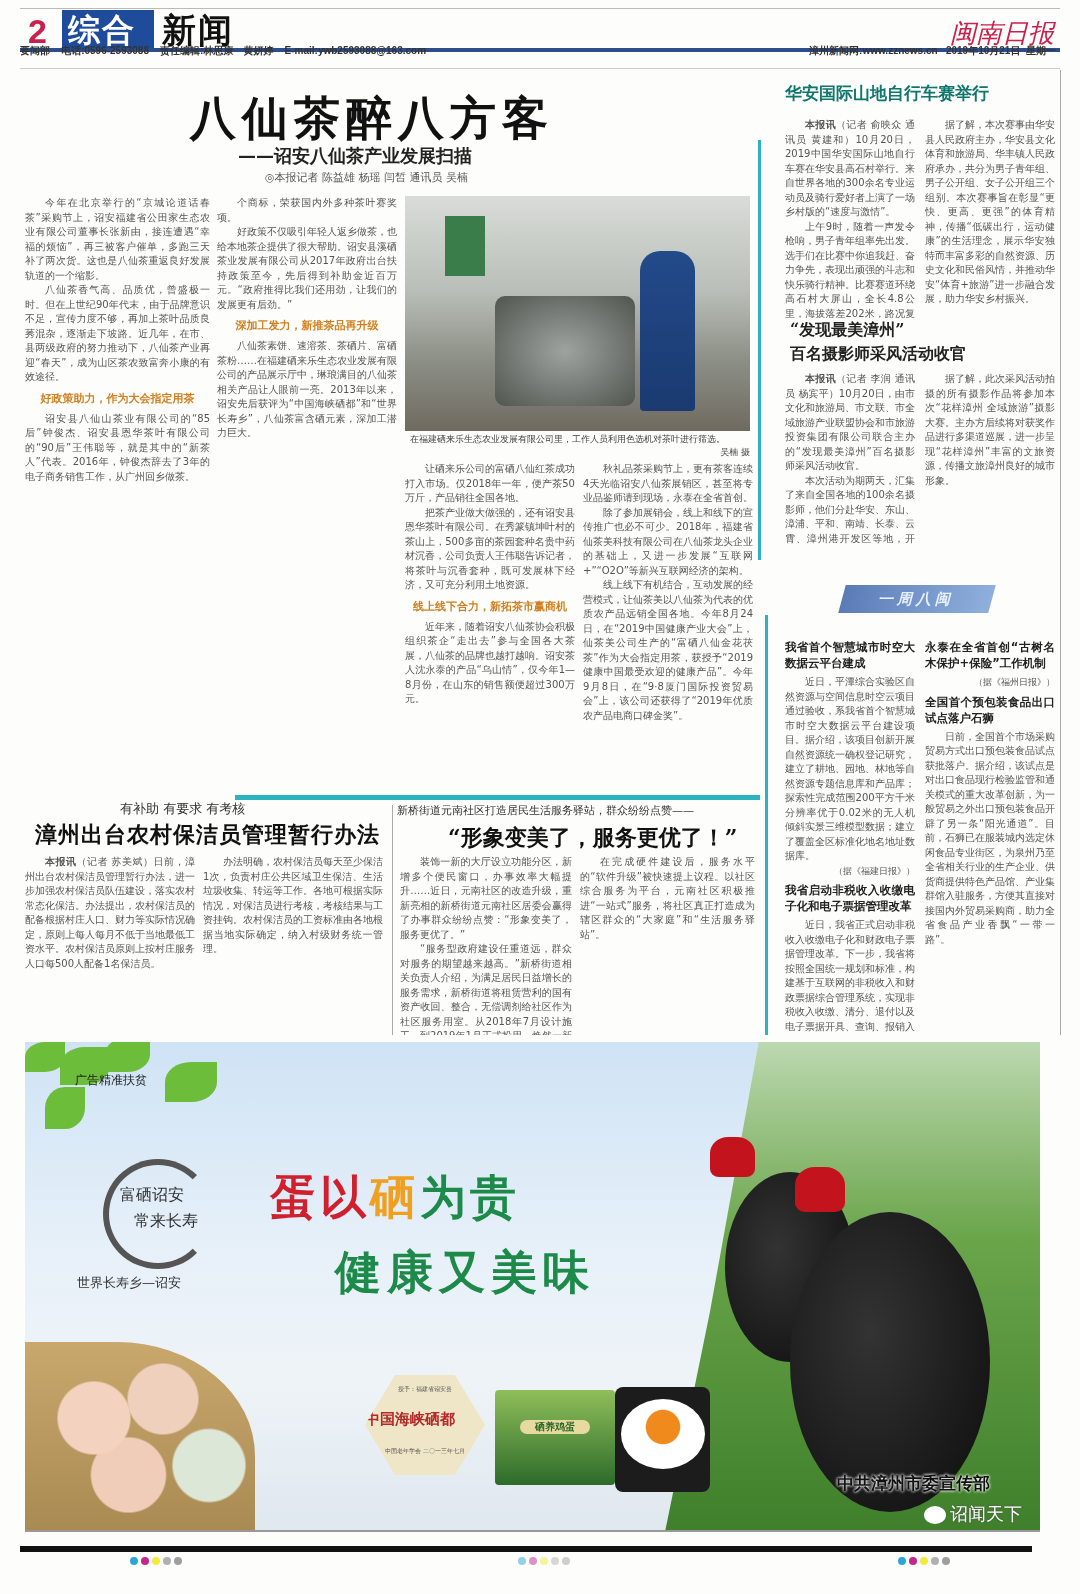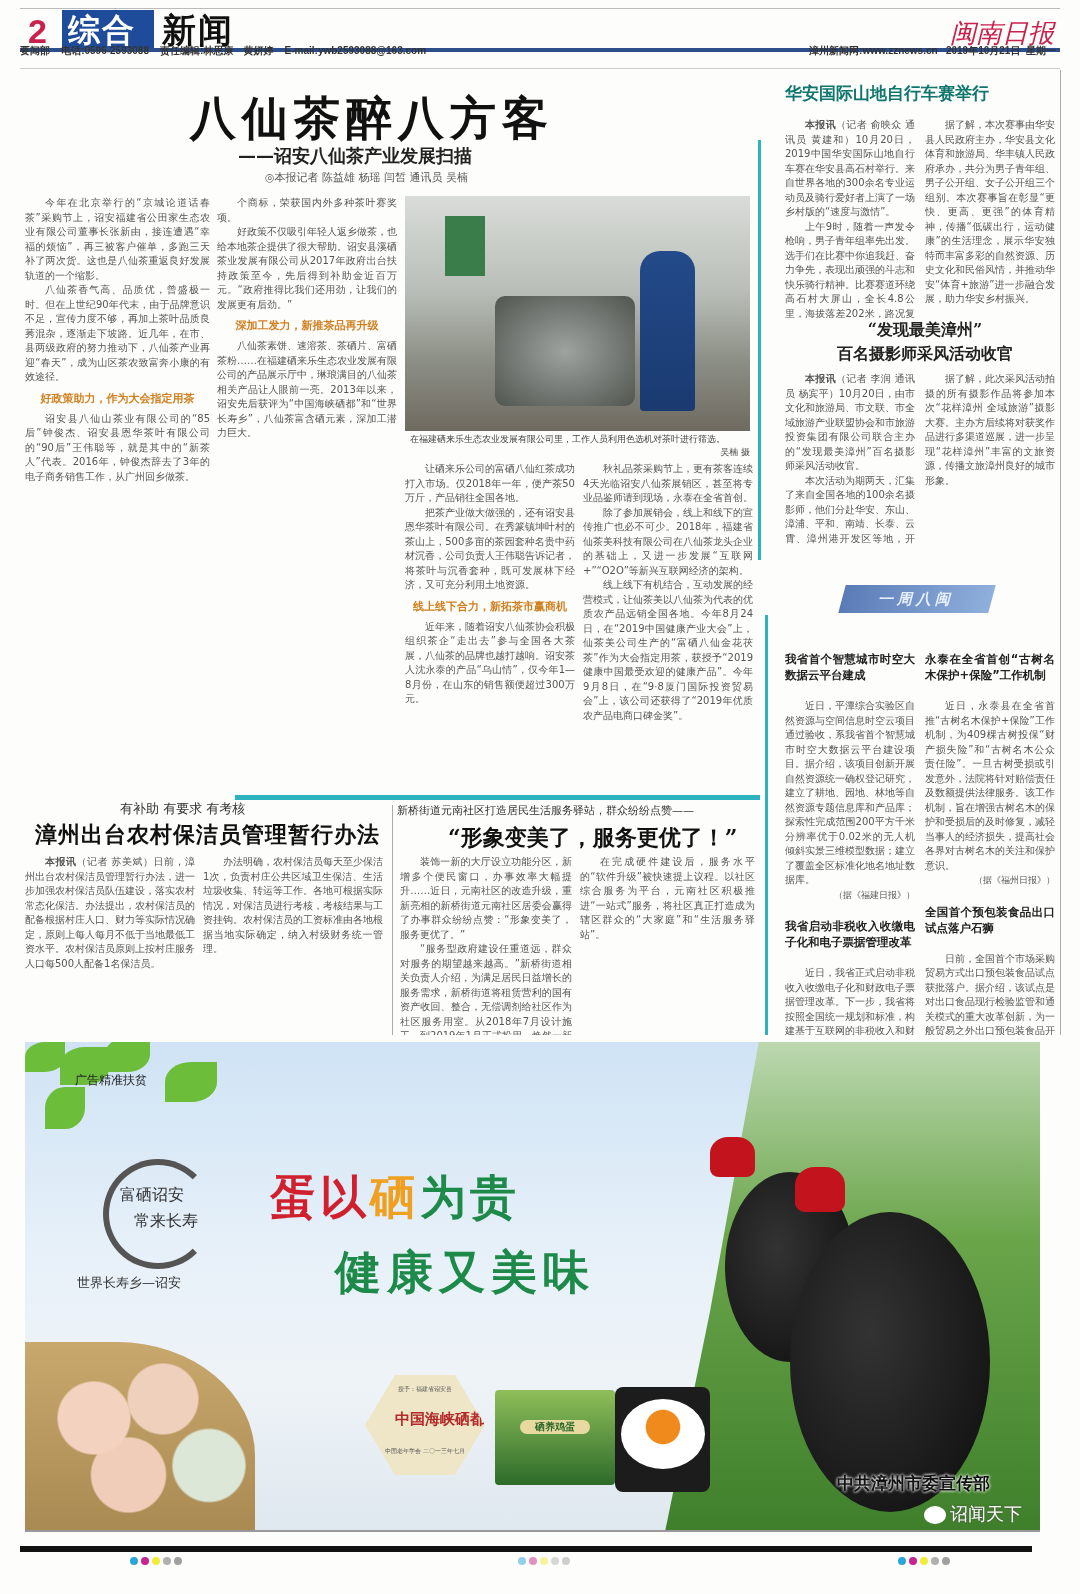--- a/index.html
+++ b/index.html
@@ -19,23 +19,23 @@
 .byline{position:absolute;left:265px;top:170px;font:11px "DejaVu Sans",sans-serif;color:#555}
 .col{position:absolute;font:10px "DejaVu Sans",sans-serif;color:#555;line-height:14.5px;text-align:justify;overflow:hidden}
 .col p{text-indent:2em}
 .subhead{font:bold 11px "DejaVu Sans",sans-serif;color:#d08020;text-align:center;margin:6px 0;text-indent:0!important}
 .photo{position:absolute;left:405px;top:196px;width:345px;height:235px;background:linear-gradient(180deg,#d9dcd8 0%,#b9bfb8 40%,#8c8f86 70%,#6f6a60 100%);overflow:hidden}
 .photo .machine{position:absolute;left:90px;top:100px;width:140px;height:110px;background:radial-gradient(ellipse at center,#9fa3a0,#50554f);border-radius:10px}
 .photo .worker{position:absolute;left:235px;top:55px;width:55px;height:160px;background:linear-gradient(#234a8a,#1a3a70);border-radius:20px 20px 4px 4px}
 .photo .sign{position:absolute;left:40px;top:20px;width:40px;height:60px;background:#3b7d4a}
 .caption{position:absolute;left:410px;top:433px;width:340px;font:9px "DejaVu Serif",serif;color:#444;line-height:13px}
 .right-title{position:absolute;left:785px;top:82px;font:bold 17px "DejaVu Serif",serif;color:#0f766e}
-.rhead2{position:absolute;left:790px;top:318px;width:270px;text-align:center;font:bold 16px "DejaVu Serif",serif;color:#222;line-height:24px}
+.rhead2{position:absolute;left:790px;top:318px;width:270px;text-align:left;font:bold 16px "DejaVu Serif",serif;color:#222;line-height:24px}
 .yzbq{position:absolute;left:842px;top:585px;width:150px;height:28px;background:linear-gradient(90deg,#5b7bb7,#8fb0dc);transform:skewX(-15deg);color:#e8f0ff;font:bold 15px "DejaVu Sans",sans-serif;text-align:center;line-height:28px;letter-spacing:4px}
-.nh{font:bold 11.5px "DejaVu Sans",sans-serif;color:#222;line-height:16px;margin:16px 0}
+.nh{font:bold 11.5px "DejaVu Sans",sans-serif;color:#222;line-height:16px;margin:4px 0}
 .src{text-align:right;font-size:9px}
 .teal{position:absolute;height:5px;background:#2db2c0}
 .vline{position:absolute;width:3px;background:#2db2c0}
 .grayv{position:absolute;width:1px;background:#aaa}
 .cleaner-kicker{position:absolute;left:120px;top:800px;font:13px "DejaVu Serif",serif;color:#333}
 .cleaner-title{position:absolute;left:35px;top:820px;font:bold 22px "DejaVu Serif",serif;color:#111;letter-spacing:1px}
 .xq-kicker{position:absolute;left:397px;top:803px;font:11px "DejaVu Serif",serif;color:#333}
 .xq-title{position:absolute;left:448px;top:823px;font:bold 22px "DejaVu Serif",serif;color:#111}
 .xq-by{position:absolute;left:580px;top:1065px;font:10px "DejaVu Sans",sans-serif;color:#444;line-height:14px}
 .ad{position:absolute;left:25px;top:1042px;width:1015px;height:490px;background:linear-gradient(180deg,#cfe3f5 0%,#e8f1f9 45%,#eef3f7 70%,#dfe8ef 100%);overflow:hidden;border-bottom:2px solid #999}
@@ -45,21 +45,21 @@
 .ad-logo{position:absolute;left:95px;top:140px;font:16px "DejaVu Serif",serif;color:#333;line-height:26px}
 .ad-slogan{position:absolute;left:52px;top:232px;font:13px "DejaVu Serif",serif;color:#333}
 .ad-h1{position:absolute;left:245px;top:125px;font:bold 46px "DejaVu Serif",serif;letter-spacing:4px}
 .ad-h2{position:absolute;left:310px;top:200px;font:bold 46px "DejaVu Serif",serif;color:#1e8a4a;letter-spacing:6px}
 .grass{position:absolute;left:640px;top:0;width:375px;height:490px;background:linear-gradient(180deg,#bcd8b0 0%,#6aa54a 40%,#3f7f2b 100%);clip-path:polygon(25% 0,100% 0,100% 100%,0 100%,12% 55%)}
 .hen{position:absolute;background:radial-gradient(ellipse at 40% 40%,#333,#0c0c0c);border-radius:50%}
 .comb{position:absolute;background:#c3141e;border-radius:40% 40% 20% 20%}
 .eggs{position:absolute;left:0;top:300px;width:230px;height:190px;background:radial-gradient(circle at 30% 40%,#f3d2c0 0 18%,transparent 19%),radial-gradient(circle at 60% 30%,#efd0bd 0 18%,transparent 19%),radial-gradient(circle at 45% 70%,#f0cdb8 0 20%,transparent 21%),radial-gradient(circle at 80% 65%,#dde7d8 0 16%,transparent 17%),linear-gradient(#c9a86d,#a98a52);border-radius:0 60% 0 0}
 .hex{position:absolute;left:340px;top:333px;width:120px;height:100px;background:#efe6c8;clip-path:polygon(25% 0,75% 0,100% 50%,75% 100%,25% 100%,0 50%)}
 .hex .award{position:absolute;left:0;right:0;top:10px;text-align:center;font:6px "DejaVu Sans",sans-serif;color:#555}
-.hex .big{position:absolute;left:0;right:0;top:35px;text-align:right;font:bold 15px "DejaVu Serif",serif;color:#b22a2a}
+.hex .big{position:absolute;left:0;right:0;top:35px;text-align:left;font:bold 15px "DejaVu Serif",serif;color:#b22a2a}
 .hex .org{position:absolute;left:0;right:0;top:72px;text-align:center;font:6px "DejaVu Sans",sans-serif;color:#555}
 .box{position:absolute;left:470px;top:348px;width:120px;height:95px;background:linear-gradient(#8fbf5a,#2d6b2a);border-radius:4px}
 .egg-fried{position:absolute;left:590px;top:345px;width:95px;height:105px;background:#1c1c1c;border-radius:8px}
 .egg-fried:after{content:"";position:absolute;left:6px;top:12px;width:84px;height:70px;background:radial-gradient(circle at 50% 40%,#f08a1c 0 28%,#fff 30%);border-radius:50%}
 .ad-sponsor{position:absolute;right:50px;bottom:35px;font:bold 17px "DejaVu Serif",serif;color:#111;text-shadow:0 0 3px #fff,0 0 3px #fff}
 .wechat{position:absolute;right:18px;bottom:4px;font:18px "DejaVu Sans",sans-serif;color:#fff;text-shadow:0 0 2px #444}
 .wechat .ic{display:inline-block;width:22px;height:18px;border-radius:50%;background:#fff;margin-right:4px;vertical-align:middle}
 .blackbar{position:absolute;left:20px;right:48px;top:1546px;height:6px;background:#111}
 .dots{position:absolute;top:1557px;display:flex;gap:3px}
 .dots span{width:8px;height:8px;border-radius:50%;display:block}
@@ -158,21 +158,20 @@
 <div class="col" style="left:785px;top:635px;width:130px;height:400px">
   <div class="nh">我省首个智慧城市时空大数据云平台建成</div>
   <p>近日，平潭综合实验区自然资源与空间信息时空云项目通过验收，系我省首个智慧城市时空大数据云平台建设项目。据介绍，该项目创新开展自然资源统一确权登记研究，建立了耕地、园地、林地等自然资源专题信息库和产品库；探索性完成范围200平方千米分辨率优于0.02米的无人机倾斜实景三维模型数据；建立了覆盖全区标准化地名地址数据库。</p>
   <div class="src">（据《福建日报》）</div>
   <div class="nh">我省启动非税收入收缴电子化和电子票据管理改革</div>
   <p>近日，我省正式启动非税收入收缴电子化和财政电子票据管理改革。下一步，我省将按照全国统一规划和标准，构建基于互联网的非税收入和财政票据综合管理系统，实现非税收入收缴、清分、退付以及电子票据开具、查询、报销入账等全流程电子化管理。届时，通过接入全国统一的缴款渠道，我省所有非税收入都能跨省跨区域线上线下多渠道缴费。</p>
 
 </div>
 <div class="col" style="left:925px;top:635px;width:130px;height:400px">
   <div class="nh">永泰在全省首创“古树名木保护+保险”工作机制</div>
-  <p>近日，永泰县在全省首推“古树名木保护+保险”工作机制，为409棵古树投保“财产损失险”和“古树名木公众责任险”。一旦古树受损或引发意外，法院将针对赔偿责任及数额提供法律服务。该工作机制，旨在增强古树名木的保护和受损后的及时修复，减轻当事人的经济损失，提高社会各界对古树名木的关注和保护意识。</p>
   <div class="src">（据《福州日报》）</div>
   <div class="nh">全国首个预包装食品出口试点落户石狮</div>
   <p>日前，全国首个市场采购贸易方式出口预包装食品试点获批落户。据介绍，该试点是对出口食品现行检验监管和通关模式的重大改革创新，为一般贸易之外出口预包装食品开辟了另一条“阳光通道”。目前，石狮已在服装城内选定休闲食品专业街区，为泉州乃至全省相关行业的生产企业、供货商提供特色产品馆、产业集群馆入驻服务，方便其直接对接国内外贸易采购商，助力全省食品产业香飘“一带一路”。</p>
 
 </div>
 
 <div class="cleaner-kicker">有补助 有要求 有考核</div>
 <div class="cleaner-title">漳州出台农村保洁员管理暂行办法</div>
 <div class="col" style="left:25px;top:855px;width:170px;height:180px">
   <p><b>本报讯</b><span>（记者 苏美斌）日前，漳州出台农村保洁员管理暂行办法，进一步加强农村保洁员队伍建设，落实农村常态化保洁。办法提出，农村保洁员的配备根据村庄人口、财力等实际情况确定，原则上每人每月不低于当地最低工资水平。农村保洁员原则上按村庄服务人口每500人配备1名保洁员。</span></p>

